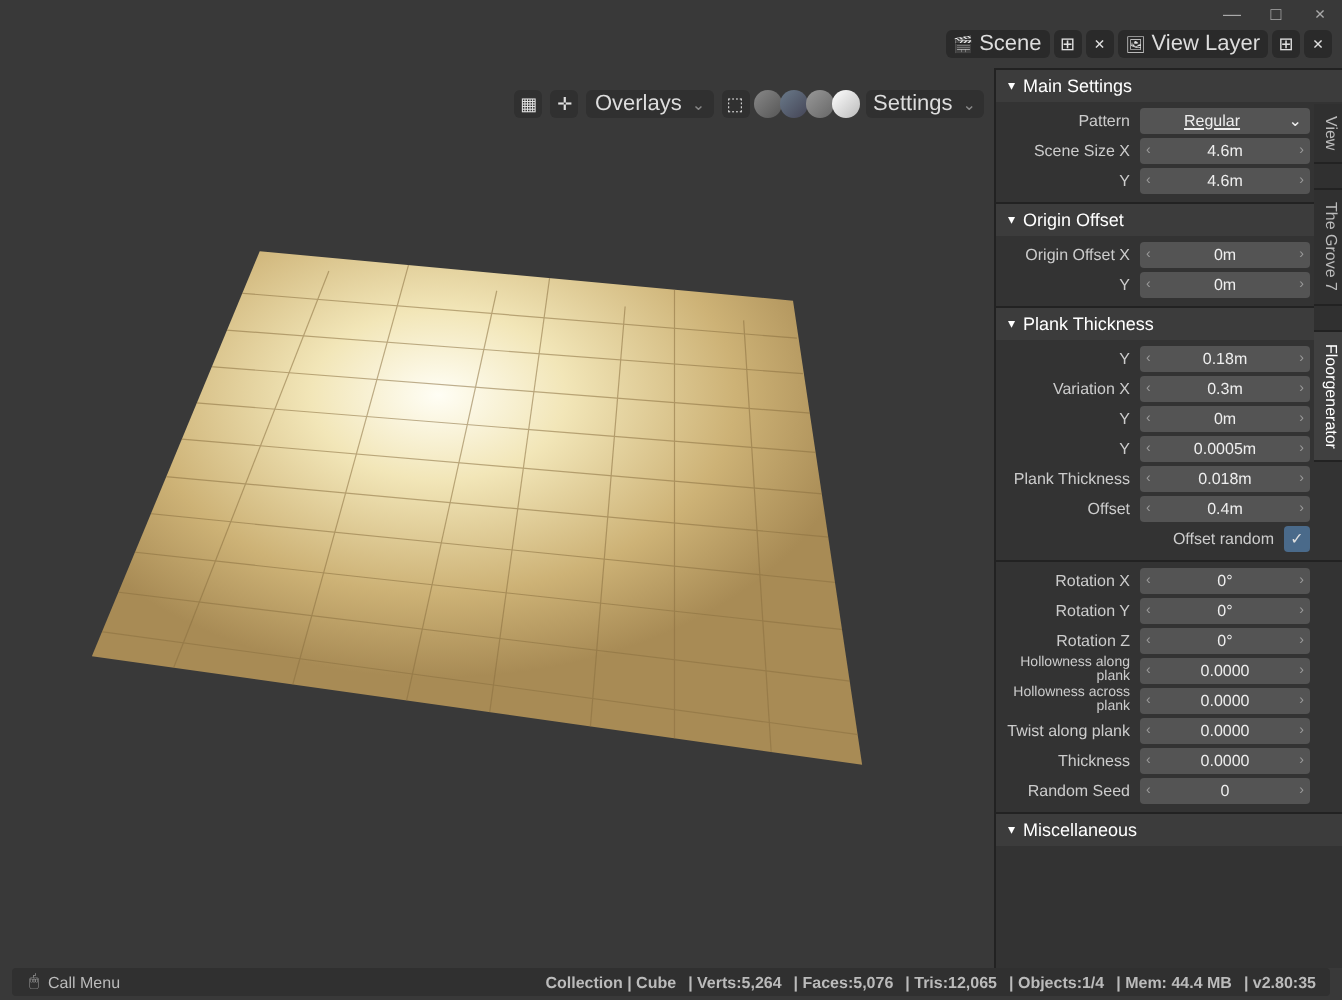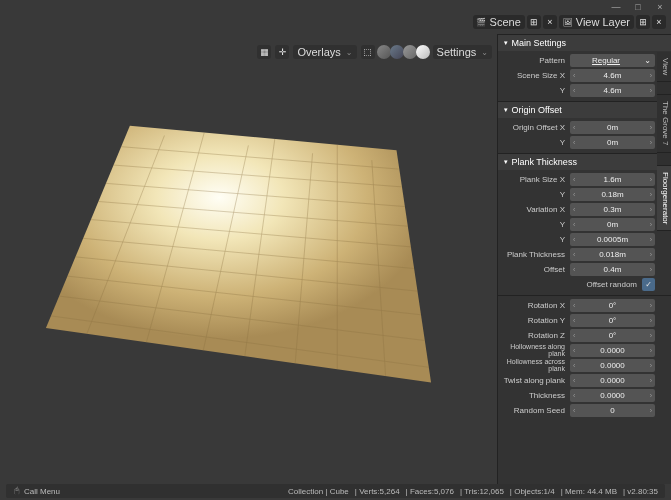--- a/index.html
+++ b/index.html
@@ -40,21 +40,21 @@
   .prow .pfield { flex: 1; background: #545454; border-radius: 2px; height: 13px; display: flex; align-items: center; justify-content: center; font-size: 8px; color: #eee; position: relative; }
   .prow .pfield.dropdown { justify-content: flex-start; padding-left: 22px; text-decoration: underline; }
   .prow .pfield.dropdown::after { content: "⌄"; position: absolute; right: 4px; font-size: 8px; }
   .prow .pfield.num::before, .prow .pfield.num::after { position: absolute; font-size: 7px; color: #999; }
   .prow .pfield.num::before { content: "‹"; left: 3px; }
   .prow .pfield.num::after { content: "›"; right: 3px; }
   .prow .check { width: 13px; height: 13px; background: #545454; border-radius: 2px; display: flex; align-items: center; justify-content: center; font-size: 8px; }
   .prow .check.on { background: #4a6a8a; }
   .statusbar { position: absolute; bottom: 2px; left: 6px; right: 6px; height: 14px; display: flex; align-items: center; font-size: 8px; color: #bbb; background: #303030; border-radius: 2px; padding: 0 4px; }
   .statusbar .spacer { flex: 1; }
-  .statusbar .seg { padding: 0 3px; }
+  .statusbar .seg { padding: 0 3px; font-weight: bold; }
   .iconbtn { width: 14px; height: 14px; display: flex; align-items: center; justify-content: center; }
 </style>
 </head>
 <body>
 
 <div class="win-controls">
   <div class="win-btn">—</div>
   <div class="win-btn">□</div>
   <div class="win-btn">×</div>
 </div>
@@ -188,24 +188,20 @@
       </div>
     </div>
 
     <div class="section">
       <div class="sec-head">
           <span class="tri">▾</span>
           <span>Plank Thickness</span>
         </div>
       <div class="sec-body">
         <div class="prow">
-            <div class="plab">Plank Size X</div>
-            <div class="pfield num">1.6m</div>
-          </div>
-        <div class="prow">
             <div class="plab">Y</div>
             <div class="pfield num">0.18m</div>
           </div>
         <div class="prow">
             <div class="plab">Variation X</div>
             <div class="pfield num">0.3m</div>
           </div>
         <div class="prow">
             <div class="plab">Y</div>
             <div class="pfield num">0m</div>
@@ -259,20 +255,27 @@
             <div class="plab">Thickness</div>
             <div class="pfield num">0.0000</div>
           </div>
         <div class="prow">
             <div class="plab">Random Seed</div>
             <div class="pfield num">0</div>
           </div>
       </div>
     </div>
 
+    <div class="section">
+      <div class="sec-head">
+          <span class="tri">▾</span>
+          <span>Miscellaneous</span>
+        </div>
+
+    </div>
   </div>
 </div>
 
 <div class="vtabs">
   <div class="vtab">View</div>
   <div class="vtab"></div>
   <div class="vtab">The Grove 7</div>
   <div class="vtab"></div>
   <div class="vtab active">Floorgenerator</div>
 </div>

